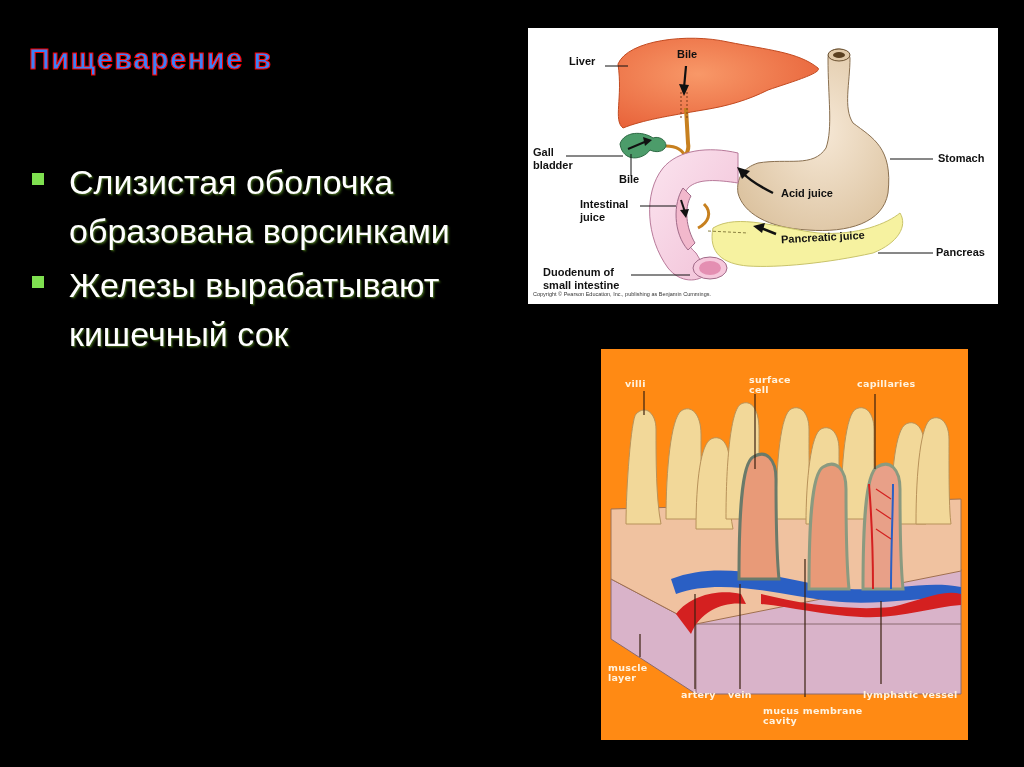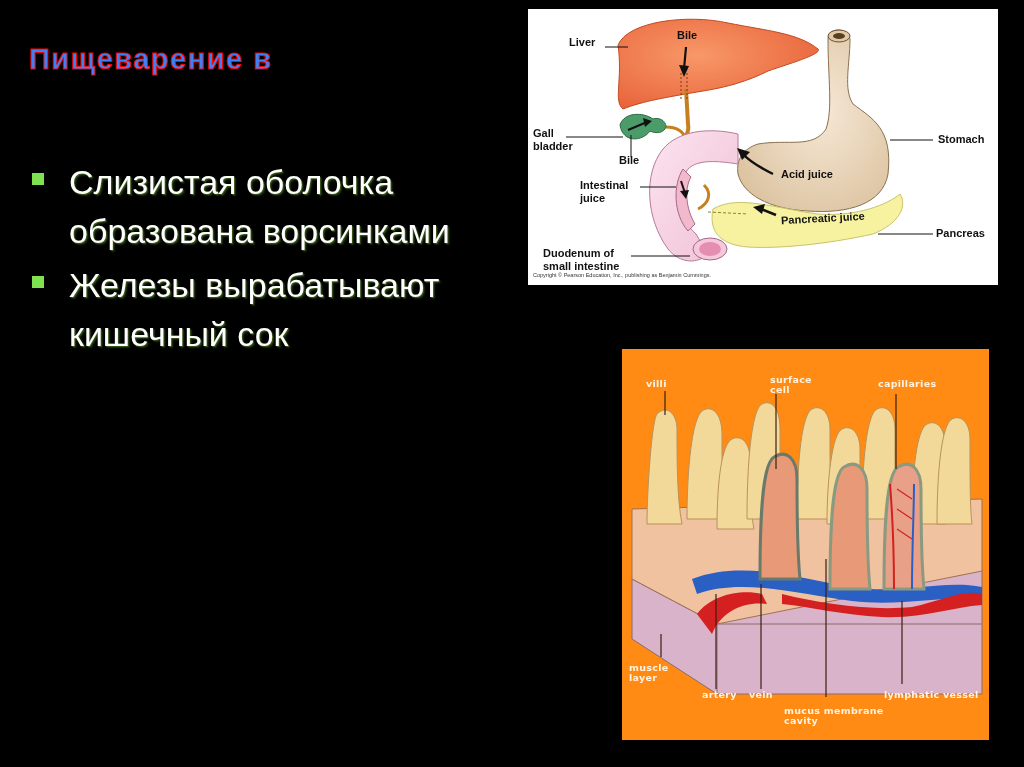--- a/index.html
+++ b/index.html
@@ -31,39 +31,38 @@
     .bullet-marker {
       position: absolute; left: 2px; top: 15px;
       width: 12px; height: 12px;
       background: #7fe050;
     }
     .hl-green { color: #9acd32; text-shadow: 1px 1px 0 #2a3a10, 2px 2px 1px #555; }
     .hl-red { color: #ff3311; text-shadow: 1px 1px 0 #dddddd, 2px 2px 1px #888; }
 
     
     .fig-organs {
-      position: absolute; left: 528px; top: 9px; width: 470px; height: 276px;
+      position: absolute; left: 528px; top: 28px; width: 470px; height: 276px;
       background: #ffffff;
     }
     .fig-organs svg { position: absolute; left: 0; top: 0; }
     .lbl {
       position: absolute; font-family: "Liberation Sans", sans-serif;
       font-weight: bold; font-size: 11px; line-height: 13px; color: #111;
       white-space: pre-line;
     }
     .copyright {
       position: absolute; left: 5px; top: 263px; font-size: 5.5px; color: #333;
       font-family: "Liberation Sans", sans-serif;
     }
 
     
     .fig-villi {
       position: absolute; left: 601px; top: 349px; width: 367px; height: 391px;
       background: #ff8a14;
-      margin-left: 21px;
     }
     .fig-villi svg { position: absolute; left: 0; top: 0; }
     .vlbl {
       position: absolute; font-family: "DejaVu Sans", sans-serif;
       font-weight: bold; font-size: 9.5px; line-height: 10px; color: #fff3e0;
       white-space: pre-line; letter-spacing: 0.3px;
     }
   </style>
 </head>
 <body>

